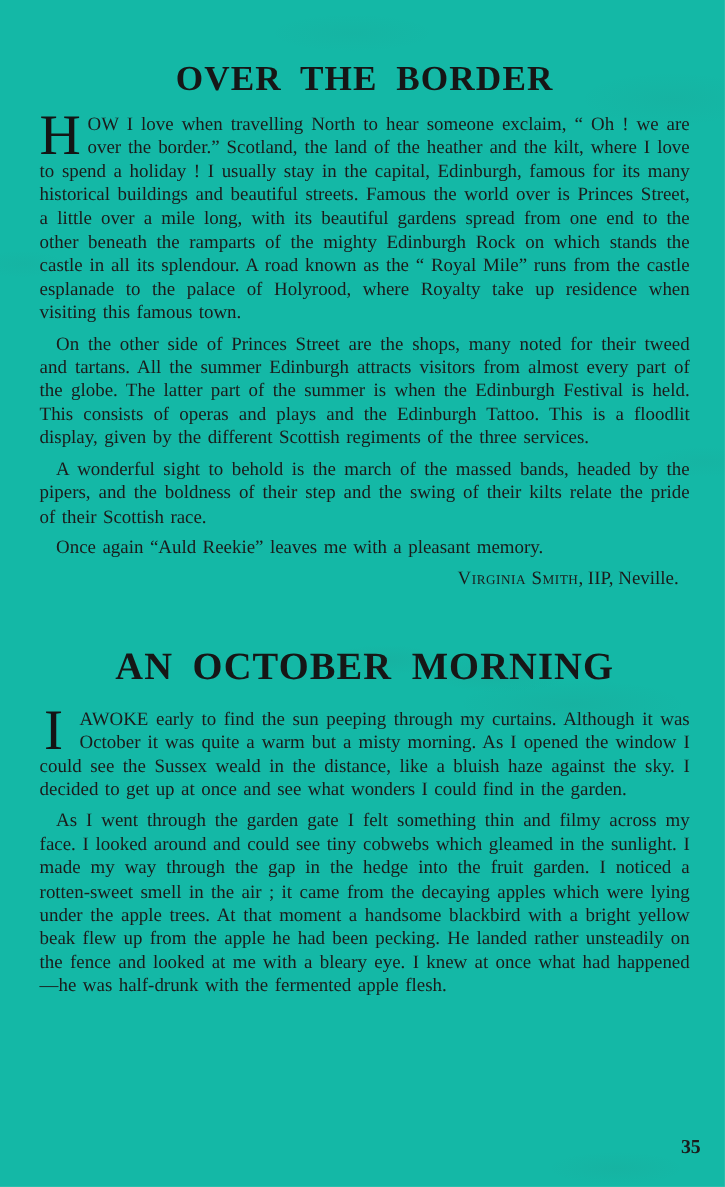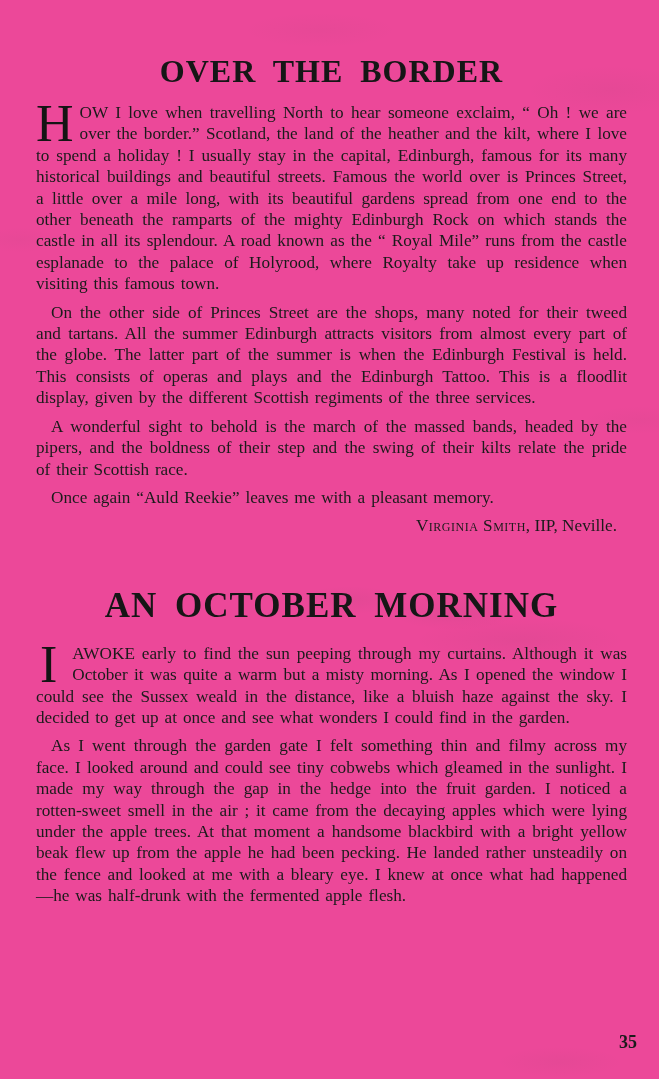--- a/index.html
+++ b/index.html
@@ -4,21 +4,21 @@
 <style>
   html, body {
     margin: 0;
     padding: 0;
     background: #e9e9e9;
   }
   .page {
     position: relative;
     width: 659px;
     height: 1079px;
-    background: #ec4899;
+    background: #14b8a6;
     overflow: hidden;
     font-family: "Liberation Serif", serif;
     color: #1b1b1b;
     box-sizing: border-box;
   }
   .noise {
     position: absolute;
     inset: 0;
     pointer-events: none;
     background:

